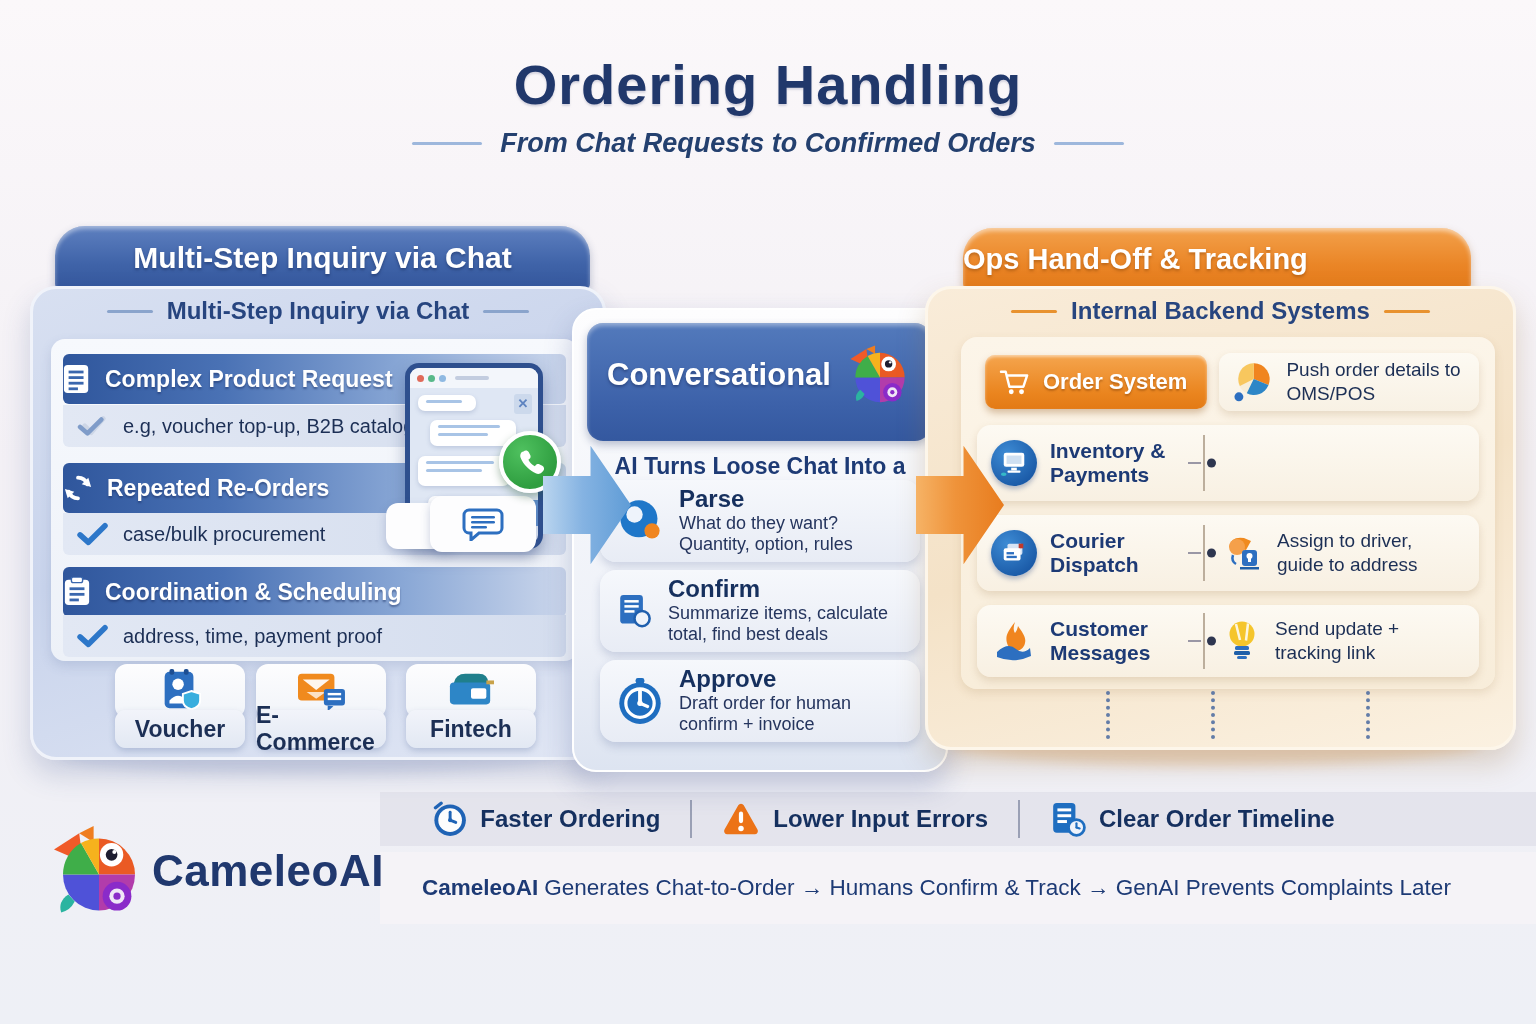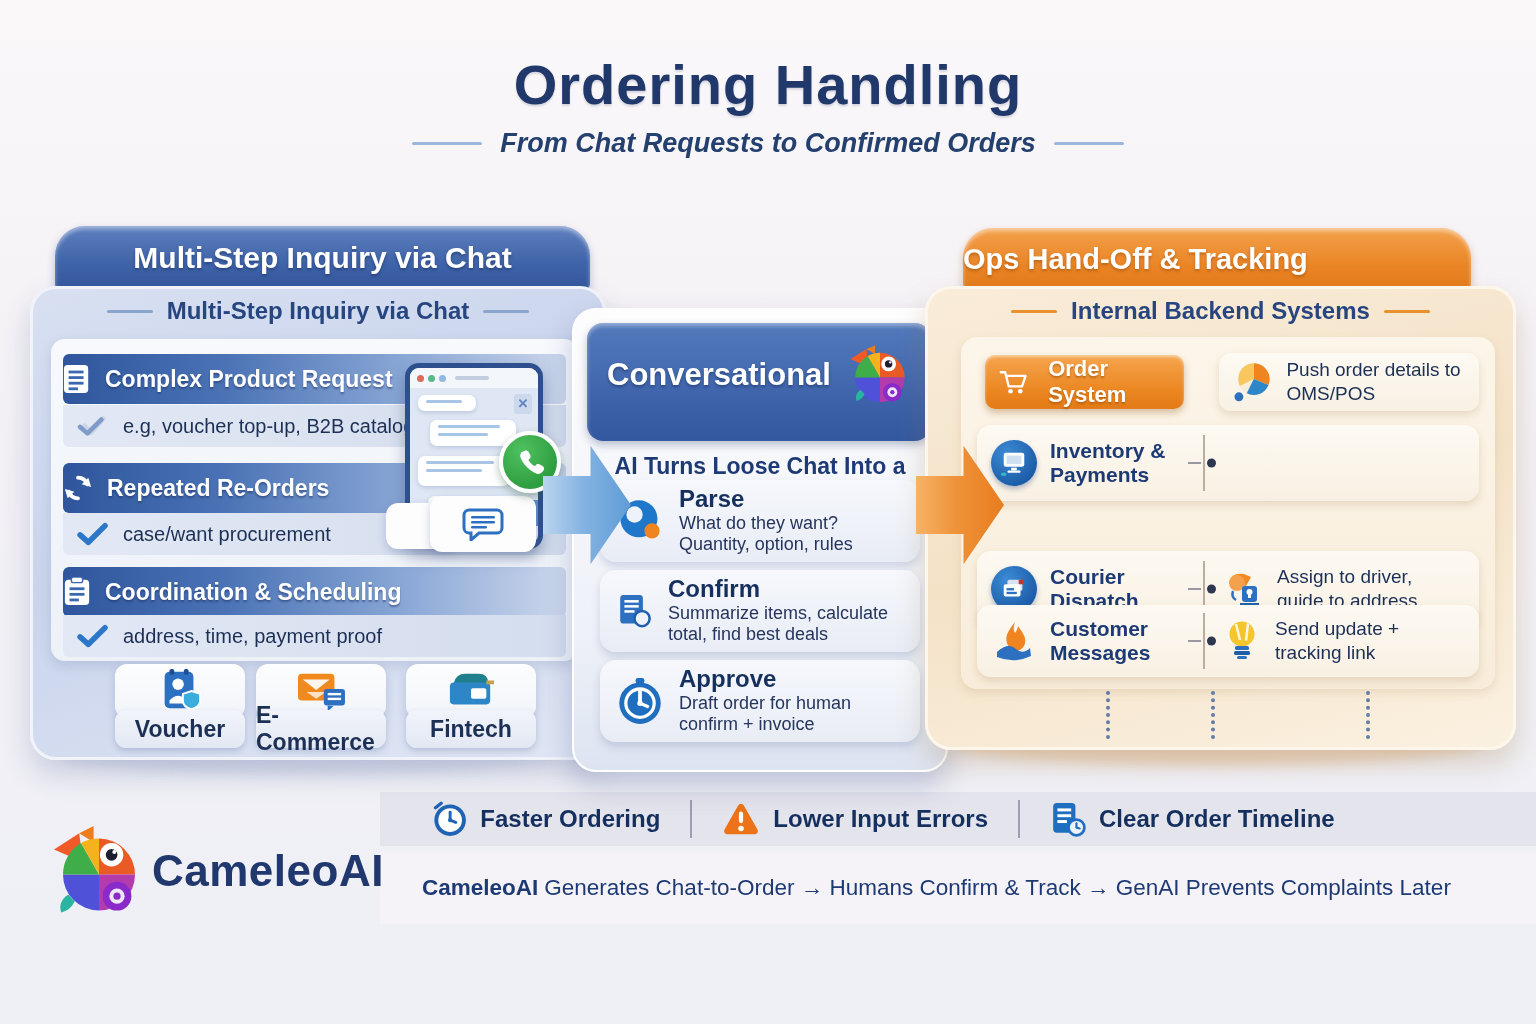--- a/index.html
+++ b/index.html
@@ -97,24 +97,24 @@
     background:linear-gradient(180deg,#f3a14b 0%,#ea8526 60%,#e47a1a 100%);
     box-shadow:inset 0 3px 4px rgba(255,255,255,.5),0 4px 8px rgba(150,90,30,.35);
     display:flex;align-items:center;color:#fff;font-size:29px;font-weight:bold;
     text-shadow:0 2px 3px rgba(140,70,10,.5);}
   .panel-right{left:925px;top:286px;width:585px;height:458px;border-radius:26px;z-index:5;
     background:linear-gradient(165deg,#f9ecd9 0%,#f4e2c7 50%,#fbf1e1 100%);
     border:3px solid #fdf6ea;box-shadow:0 14px 28px rgba(150,110,60,.25);}
   .inner-title-row .dash-o{width:46px;height:3px;background:#e8922f;border-radius:2px;}
   .right-wrap{left:33px;top:48px;width:534px;height:352px;border-radius:16px;
     background:linear-gradient(180deg,#fcf5e9,#f8edda);box-shadow:0 4px 10px rgba(150,110,60,.16);}
-  .order-btn{left:24px;top:18px;width:199px;height:54px;border-radius:10px;
+  .order-btn{left:24px;top:18px;width:222px;height:54px;border-radius:10px;
     background:linear-gradient(180deg,#f5a54e 0%,#ea851f 70%,#e37a15 100%);
     box-shadow:inset 0 2px 3px rgba(255,255,255,.5),0 4px 7px rgba(150,90,30,.35);
-    display:flex;align-items:center;gap:19px;padding-left:14px;box-sizing:border-box;
+    display:flex;align-items:center;gap:12px;padding-left:14px;box-sizing:border-box;
     color:#fff;font-size:22px;font-weight:bold;text-shadow:0 2px 2px rgba(140,70,10,.5);}
   .action-card{background:linear-gradient(180deg,#fdfaf3,#f8f1e4);border-radius:12px;
     box-shadow:0 4px 8px rgba(150,110,60,.2);display:flex;align-items:center;gap:12px;
     padding:0 10px 0 12px;box-sizing:border-box;}
   .action-card1{left:258px;top:16px;width:260px;height:58px;}
   .sys-row{left:16px;width:502px;height:76px;border-radius:14px;
     background:linear-gradient(180deg,#fdfaf3,#f8f0e2);box-shadow:0 4px 9px rgba(150,110,60,.2);
     display:flex;align-items:center;padding:0 10px 0 14px;box-sizing:border-box;}
   .sys-left{display:flex;align-items:center;gap:13px;width:212px;}
   .sys-name{font-size:21px;font-weight:bold;color:#1d3a75;line-height:1.15;width:140px;}
@@ -194,21 +194,21 @@
             <path d="M16 27A11 11 0 0 1 6 20" stroke="#fff" stroke-width="4" fill="none" stroke-linecap="round"></path>
             <polygon points="27,5 30,15 20,12" fill="#fff"></polygon>
             <polygon points="5,27 2,17 12,20" fill="#fff"></polygon>
           </svg>
         <span>Repeated Re-Orders</span>
       </div>
       <div class="abs f-desc" style="top:174px;">
         <svg width="32" height="24" viewBox="0 0 34 26">
             <path d="M3 14 L12 22 L30 4" stroke="#2d77c9" stroke-width="6" fill="none" stroke-linecap="round" stroke-linejoin="round"></path>
           </svg>
-        <span>case/want procurement</span>
+        <span>case/bulk procurement</span>
       </div>
 
       <div class="abs f-head" style="top:228px;">
         <svg width="28" height="30" viewBox="0 0 30 32">
             <rect x="2" y="3" width="26" height="27" rx="4" fill="#fff"></rect>
             <rect x="9" y="0" width="12" height="6" rx="2" fill="#fff" stroke="#3a67ae" stroke-width="1.5"></rect>
             <rect x="7" y="11" width="16" height="3" fill="#3a67ae"></rect>
             <rect x="7" y="17" width="16" height="3" fill="#3a67ae"></rect>
             <rect x="7" y="23" width="10" height="3" fill="#3a67ae"></rect>
           </svg>
@@ -414,21 +414,21 @@
                 <rect x="13" y="20" width="6" height="3" fill="#fff"></rect>
                 <rect x="9" y="23" width="14" height="2.5" rx="1" fill="#fff"></rect>
                 <ellipse cx="5" cy="27" rx="3" ry="1.8" fill="#35b8c8"></ellipse>
               </svg>
           </div>
           <span class="sys-name">Inventory &amp; Payments</span>
         </div>
         <div class="rdivider"></div>
       </div>
 
-      <div class="abs sys-row" style="top:178px;margin-top:36px;">
+      <div class="abs sys-row" style="top:178px;">
         <div class="sys-left">
           <div class="blue-circle">
             <svg width="30" height="28" viewBox="0 0 32 30">
                 <rect x="9" y="5" width="16" height="12" rx="2" fill="#d8e4f4"></rect>
                 <rect x="21" y="5" width="5" height="5" fill="#c0392b"></rect>
                 <rect x="5" y="10" width="18" height="13" rx="2" fill="#fff"></rect>
                 <rect x="8" y="14" width="8" height="2.5" fill="#2d6fc0"></rect>
                 <rect x="8" y="18" width="11" height="2.5" fill="#2d6fc0"></rect>
               </svg>
           </div>

